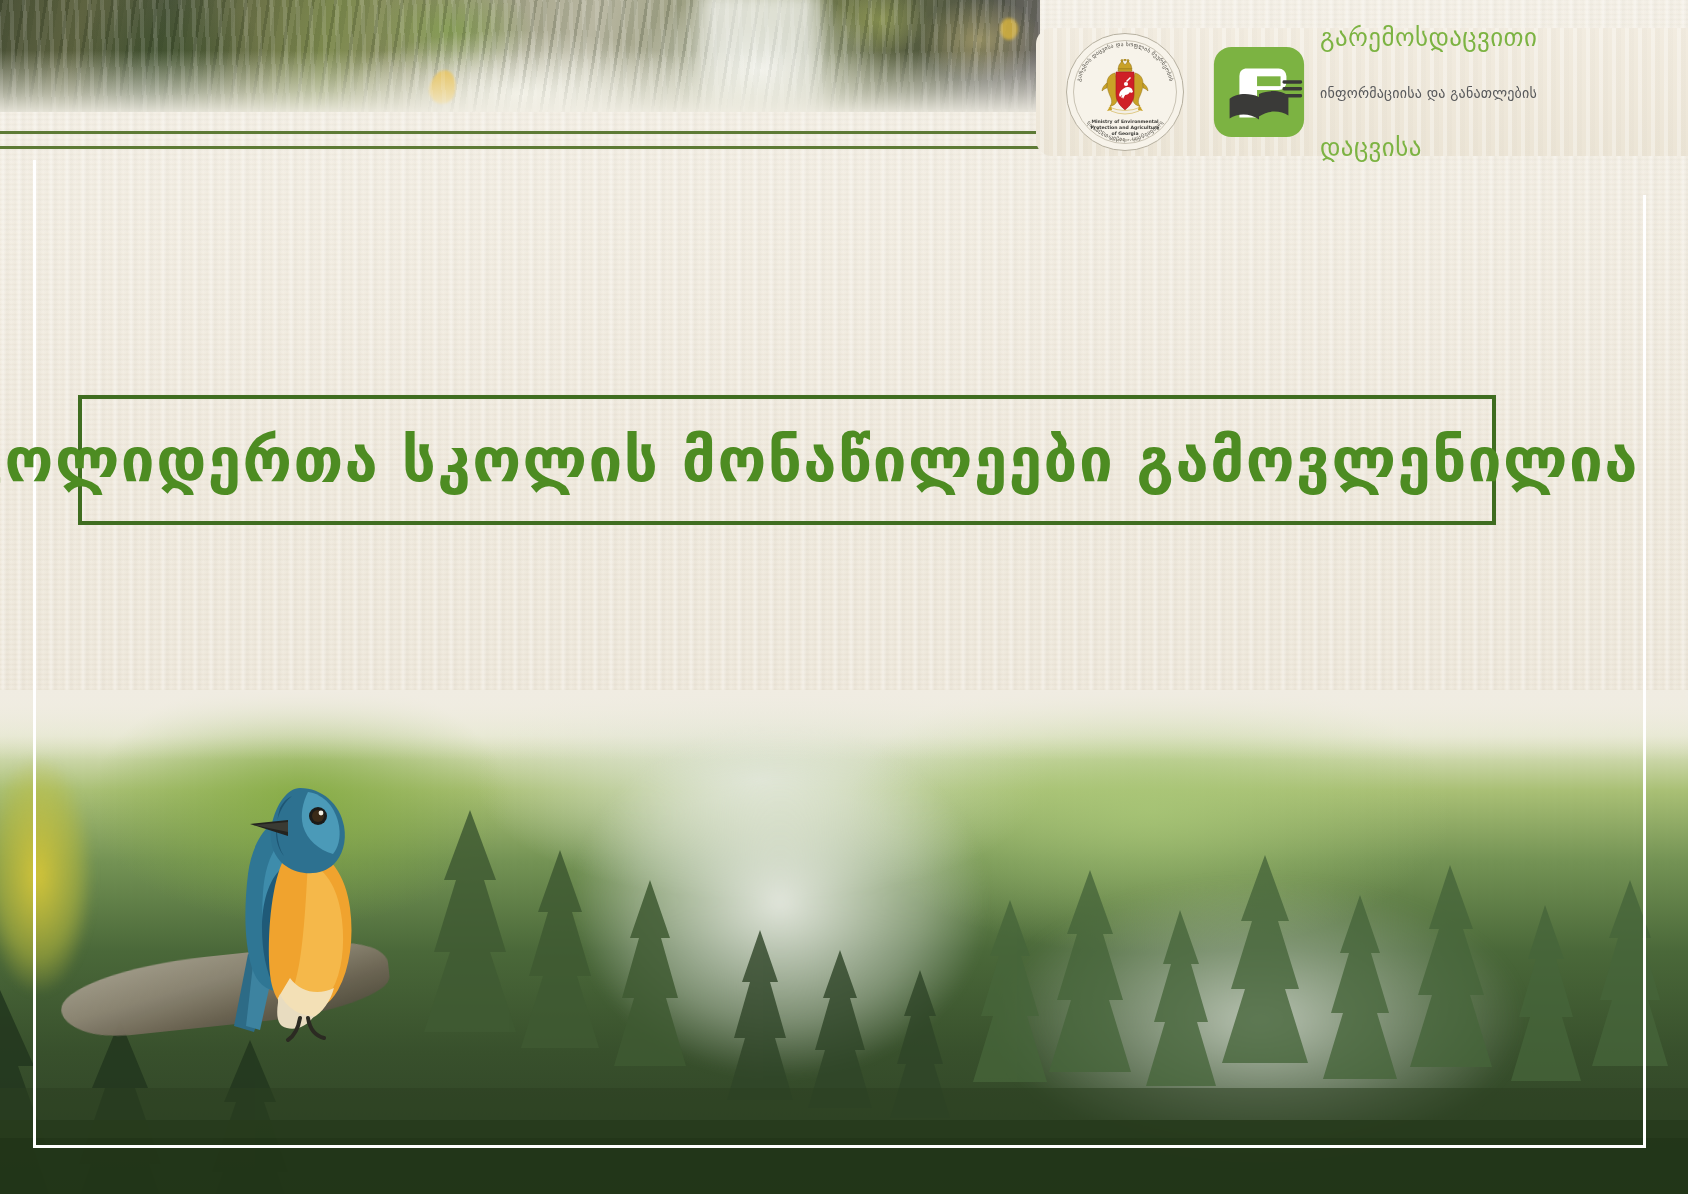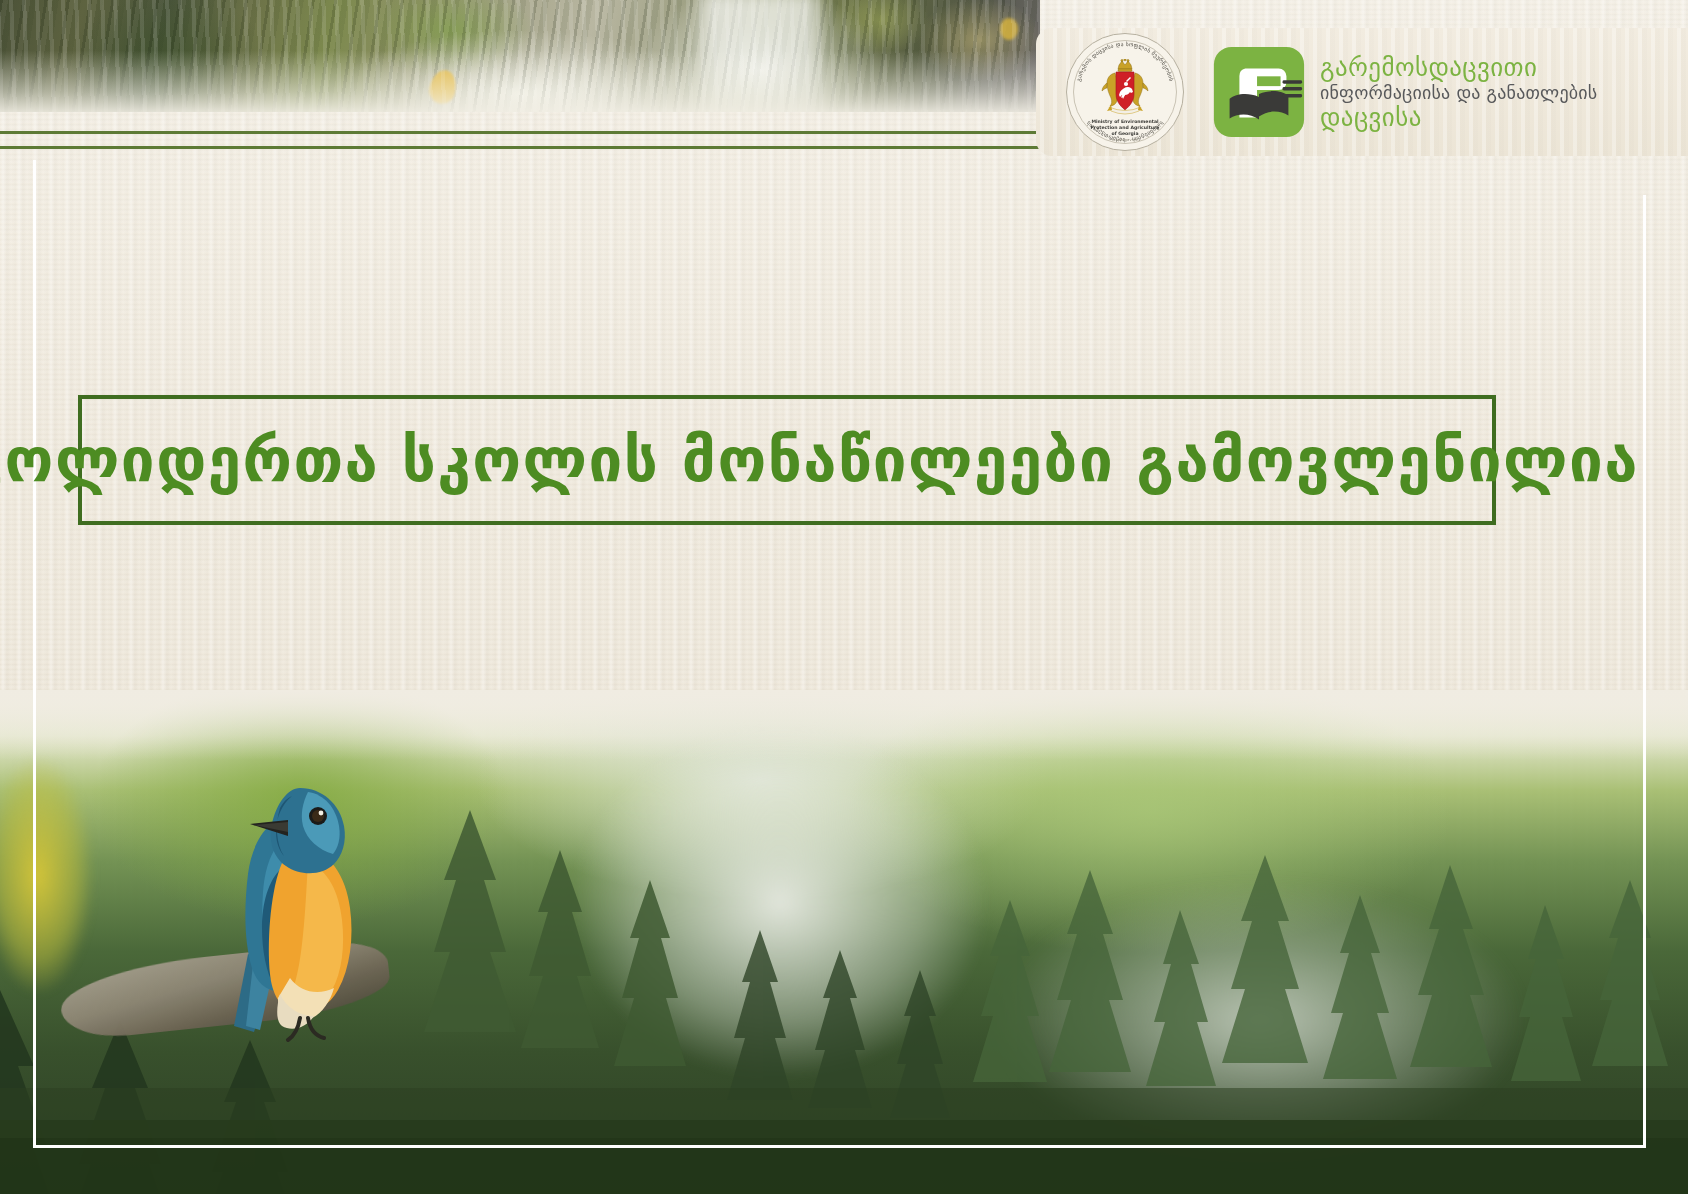--- a/index.html
+++ b/index.html
@@ -103,23 +103,23 @@
     font-size:4.6px;line-height:1.35;color:#3a3a36;font-weight:bold;
   }
   .seal-url{
     position:absolute;left:0;right:0;top:105px;text-align:center;
     font-size:3.6px;color:#8d8878;letter-spacing:.3px;
   }
 
   
   .eiec{display:flex;align-items:center;gap:12px;}
   .eiec-mark{width:98px;height:98px;flex:0 0 auto;}
-  .eiec-text{display:flex;flex-direction:column;justify-content:center;line-height:1;}
+  .eiec-text{display:flex;flex-direction:column;justify-content:center;line-height:1;gap:32px;}
   .eiec-l1{font-size:25px;color:#7cb342;font-weight:normal;letter-spacing:.4px;}
-  .eiec-l2{font-size:18px;color:#58595b;letter-spacing:.2px;margin-top:4px;}
+  .eiec-l2{font-size:14px;color:#58595b;letter-spacing:.2px;margin-top:4px;}
   .eiec-l3{font-size:25px;color:#7cb342;margin-top:3px;letter-spacing:.4px;}
 
   
   .frame-left{position:absolute;left:33px;top:160px;width:3px;height:988px;background:#ffffff;}
   .frame-right{position:absolute;left:1643px;top:195px;width:3px;height:953px;background:#ffffff;}
   .frame-bottom{position:absolute;left:33px;top:1145px;width:1613px;height:3px;background:#ffffff;}
 
   
   .title-box{
     position:absolute;left:78px;top:395px;width:1418px;height:130px;

